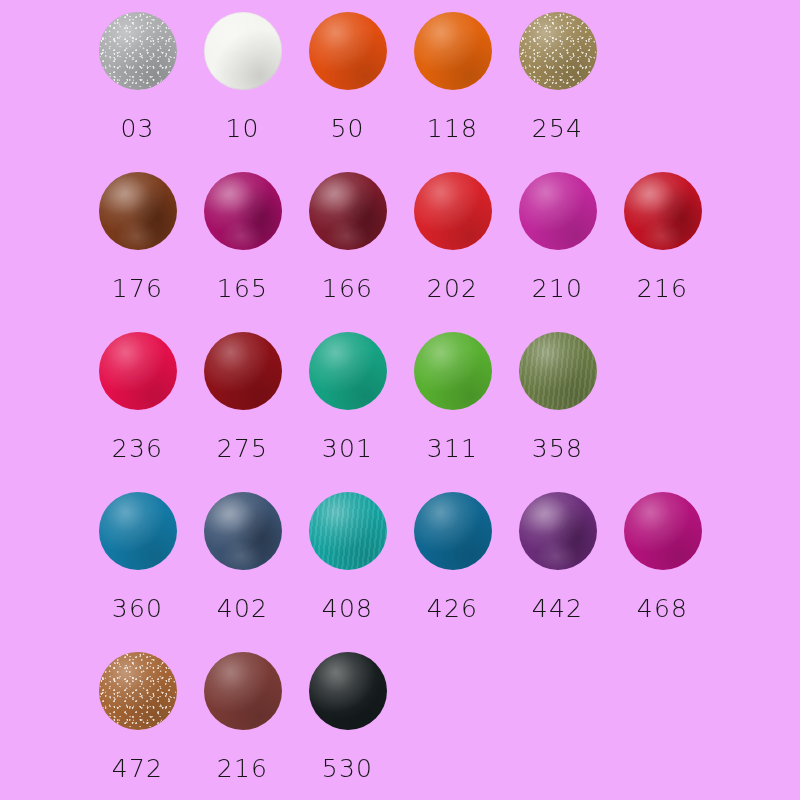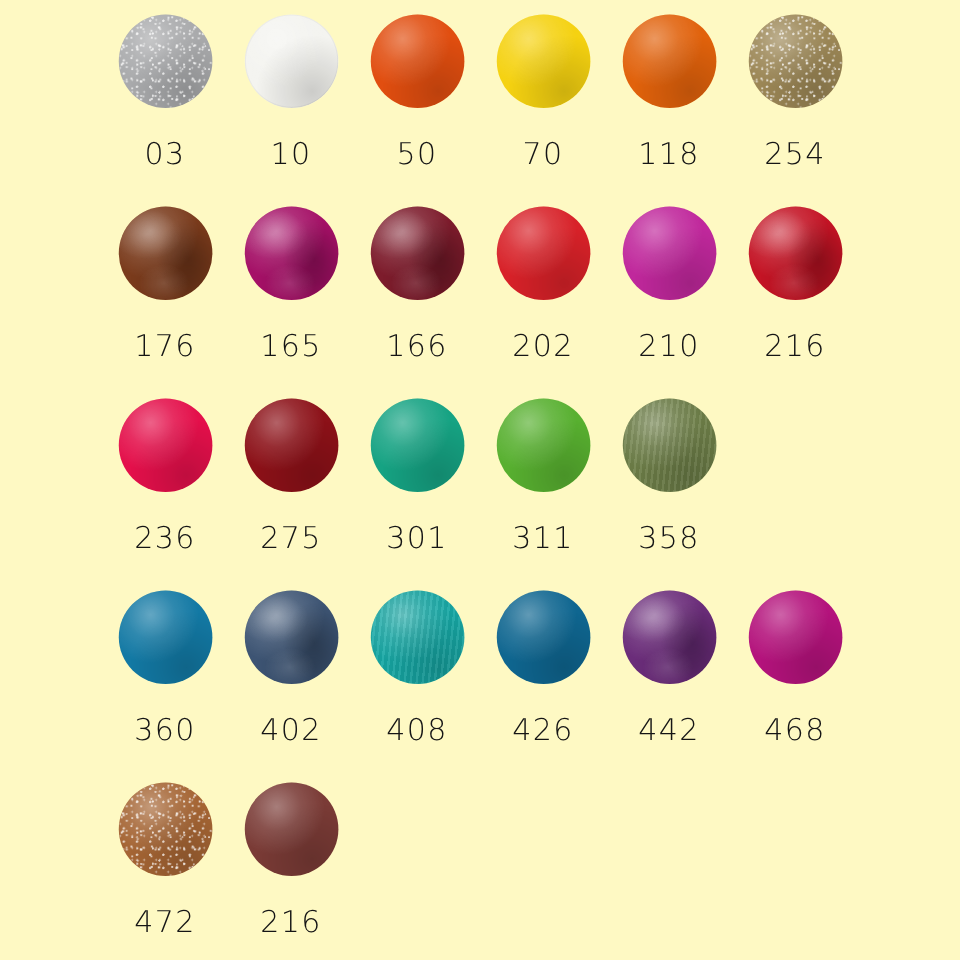--- a/index.html
+++ b/index.html
@@ -13,21 +13,21 @@
     height: 800px;
     font-family: "Liberation Sans", sans-serif;
     overflow: hidden;
   }
 
   #swatch-sheet {
     width: 800px;
     height: 800px;
     box-sizing: border-box;
     padding: 12px 0 0 0;
-    background: #fef9c3;
+    background: #f0abfc;
   }
 
   .swatch-row {
     display: flex;
     justify-content: flex-start;
     align-items: flex-start;
     height: 160px;
     padding-left: 85px;
     box-sizing: border-box;
   }
@@ -151,24 +151,20 @@
       </div>
       <div class="swatch-cell">
         <div class="swatch-disc fin-pale" title="#f4f4f0" style="background-color: rgb(244, 244, 240);"></div>
         <div class="swatch-label">10</div>
       </div>
       <div class="swatch-cell">
         <div class="swatch-disc" title="#e14e10" style="background-color: rgb(225, 78, 16);"></div>
         <div class="swatch-label">50</div>
       </div>
       <div class="swatch-cell">
-        <div class="swatch-disc" title="#f5d211" style="background-color: rgb(245, 210, 17);"></div>
-        <div class="swatch-label">70</div>
-      </div>
-      <div class="swatch-cell">
         <div class="swatch-disc" title="#e1620c" style="background-color: rgb(225, 98, 12);"></div>
         <div class="swatch-label">118</div>
       </div>
       <div class="swatch-cell">
         <div class="swatch-disc fin-glitter" title="#9c8756" style="background-color: rgb(156, 135, 86);"></div>
         <div class="swatch-label">254</div>
       </div>
     </div>
     <div class="swatch-row">
       <div class="swatch-cell">
@@ -246,14 +242,18 @@
     </div>
     <div class="swatch-row">
       <div class="swatch-cell">
         <div class="swatch-disc fin-glitter" title="#a56534" style="background-color: rgb(165, 101, 52);"></div>
         <div class="swatch-label">472</div>
       </div>
       <div class="swatch-cell">
         <div class="swatch-disc" title="#7a3b36" style="background-color: rgb(122, 59, 54);"></div>
         <div class="swatch-label">216</div>
       </div>
+      <div class="swatch-cell">
+        <div class="swatch-disc fin-matte" title="#161c1e" style="background-color: rgb(22, 28, 30);"></div>
+        <div class="swatch-label">530</div>
+      </div>
     </div>
   </div>
 
 </body></html>

